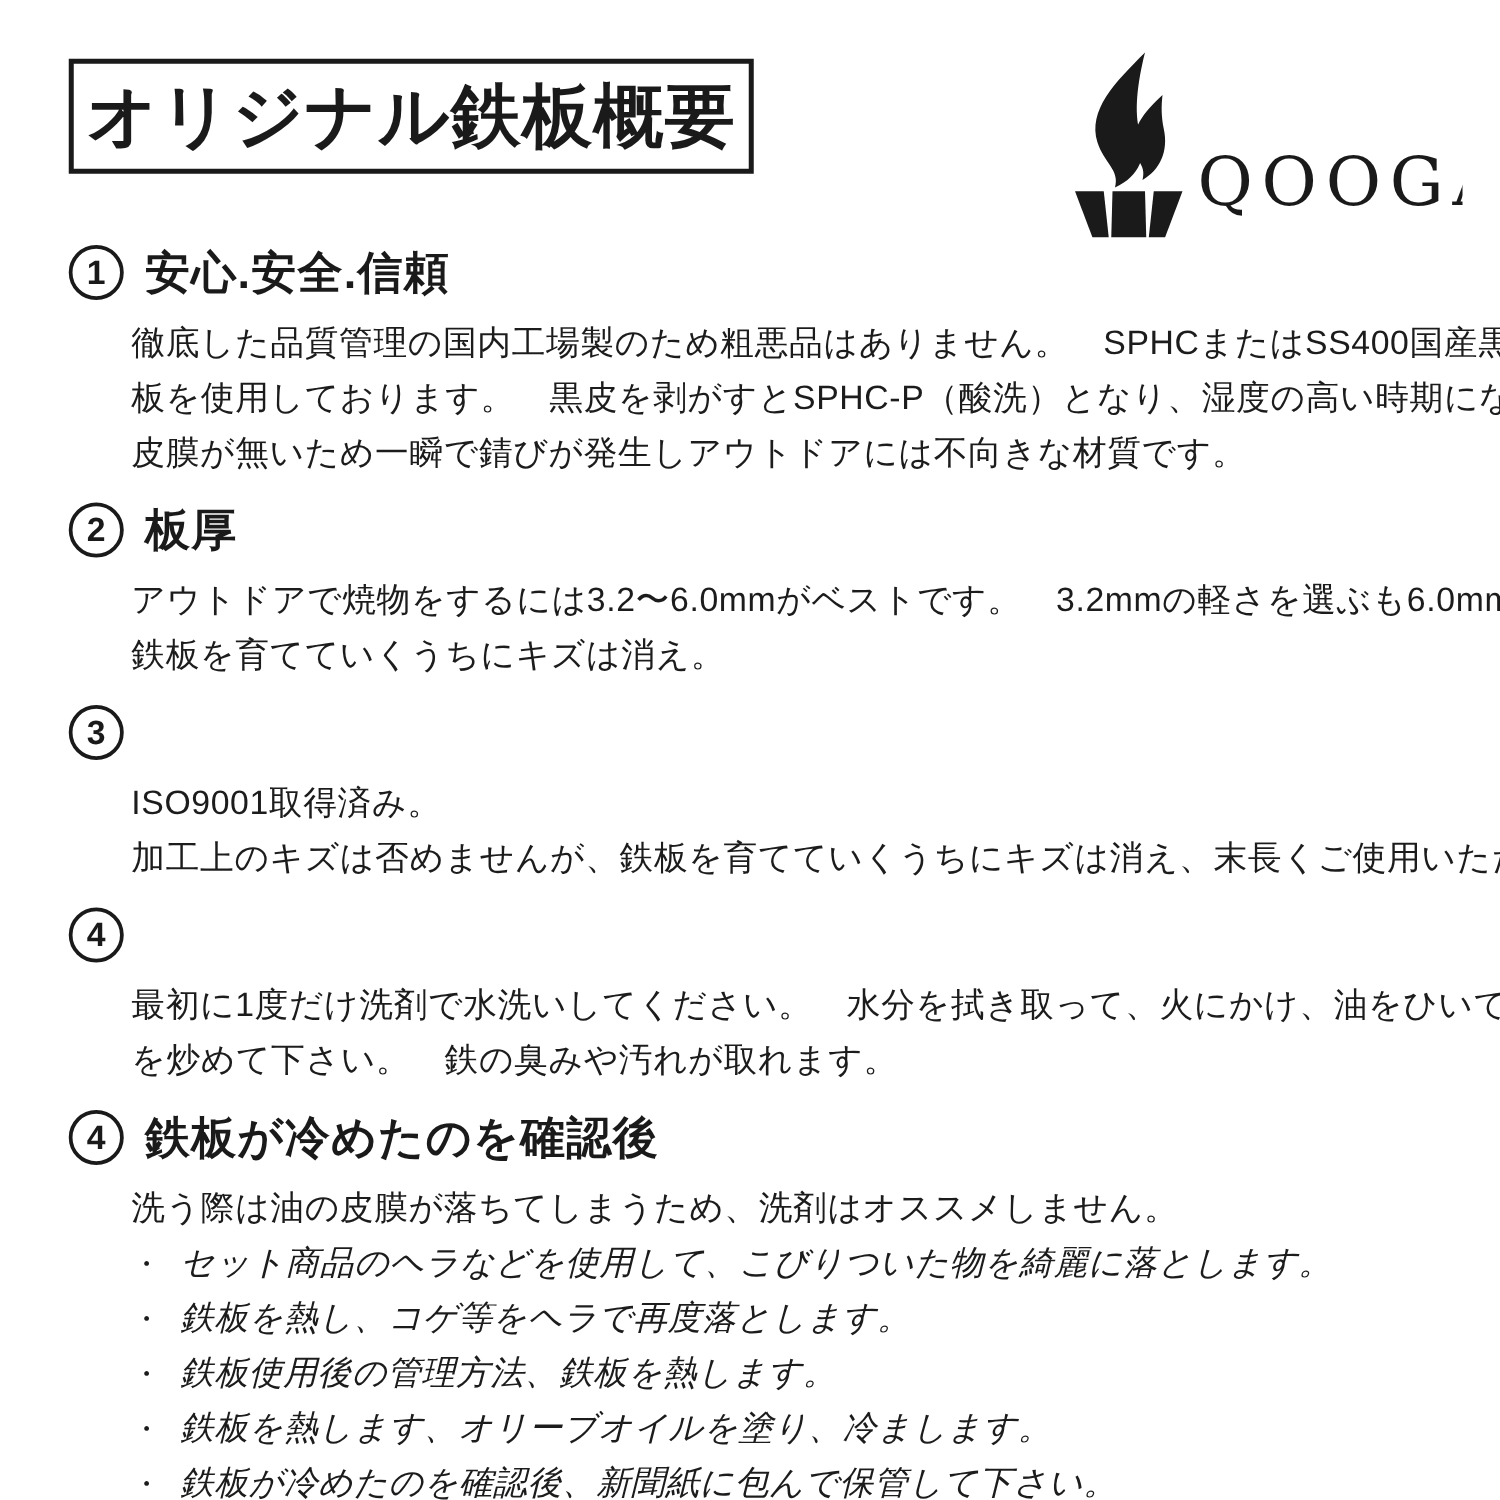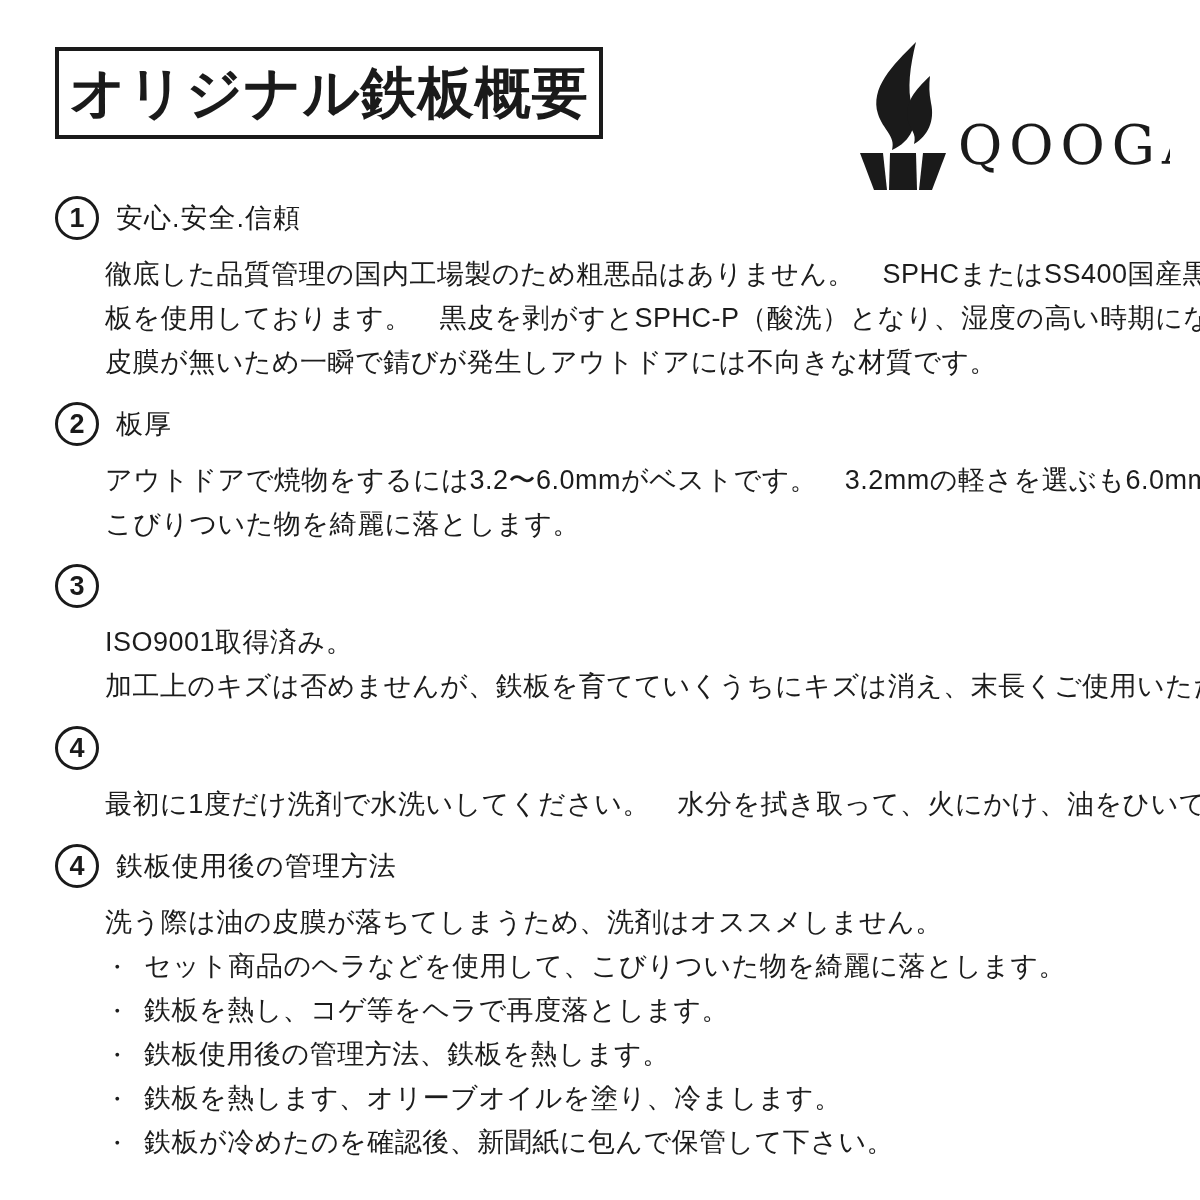--- a/index.html
+++ b/index.html
@@ -29,27 +29,27 @@
   .sections { padding:0 55px; }
   .section + .section { margin-top:14px; }
   .sec-head { display:flex; align-items:center; gap:17px; height:52px; }
   .num-circle {
     width:44px; height:44px; box-sizing:border-box;
     border:3px solid #1a1a1a; border-radius:50%;
     display:flex; align-items:center; justify-content:center;
     font-size:27px; font-weight:800; flex:0 0 auto;
     padding-top:1px;
   }
-  .sec-title { font-size:27px; font-weight:400; letter-spacing:1px; white-space:nowrap; }
+  .sec-title { font-size:36px; font-weight:700; letter-spacing:1px; white-space:nowrap; }
   .sec-body { margin-left:50px; margin-top:8px; font-size:27px; line-height:44px; color:#1c1c1c; }
   .body-line { white-space:nowrap; letter-spacing:0.5px; }
   .bullets { margin-top:0; }
   .bullet-row { display:flex; align-items:baseline; gap:15px; height:44px; }
   .bullet-dot { font-size:24px; flex:0 0 auto; }
-  .bullet-text { white-space:nowrap; letter-spacing:0.5px; }
+  .bullet-text { white-space:nowrap; letter-spacing:0.5px;font-style:italic; }
 </style>
 </head>
 <body>
 
 <div class="page">
 
   <div class="header">
     <div class="title-box">
       <div class="title">オリジナル鉄板概要</div>
     </div>
@@ -83,44 +83,45 @@
           <div class="body-line">皮膜が無いため一瞬で錆びが発生しアウトドアには不向きな材質です。</div>
         </div>
       </section>
       <section class="section">
         <div class="sec-head">
           <div class="num-circle">2</div>
           <div class="sec-title">板厚</div>
         </div>
         <div class="sec-body">
           <div class="body-line">アウトドアで焼物をするには3.2〜6.0mmがベストです。　3.2mmの軽さを選ぶも6.0mm</div>
-          <div class="body-line">こびりついた物を綺麗に落とします。</div>
+          <div class="body-line">鉄板を育てていくうちにキズは消え。</div>
         </div>
       </section>
       <section class="section">
         <div class="sec-head">
           <div class="num-circle">3</div>
         </div>
         <div class="sec-body">
           <div class="body-line">ISO9001取得済み。</div>
           <div class="body-line">加工上のキズは否めませんが、鉄板を育てていくうちにキズは消え、末長くご使用いただけます。</div>
         </div>
       </section>
       <section class="section">
         <div class="sec-head">
           <div class="num-circle">4</div>
         </div>
         <div class="sec-body">
           <div class="body-line">最初に1度だけ洗剤で水洗いしてください。　水分を拭き取って、火にかけ、油をひいて野菜くず</div>
+          <div class="body-line">を炒めて下さい。　鉄の臭みや汚れが取れます。</div>
         </div>
       </section>
       <section class="section">
         <div class="sec-head">
           <div class="num-circle">4</div>
-          <div class="sec-title">鉄板使用後の管理方法</div>
+          <div class="sec-title">鉄板が冷めたのを確認後</div>
         </div>
         <div class="sec-body">
           <div class="body-line">洗う際は油の皮膜が落ちてしまうため、洗剤はオススメしません。</div>
           <div class="bullets">
             <div class="bullet-row">
               <span class="bullet-dot">・</span>
               <span class="bullet-text">セット商品のヘラなどを使用して、こびりついた物を綺麗に落とします。</span>
             </div>
             <div class="bullet-row">
               <span class="bullet-dot">・</span>

